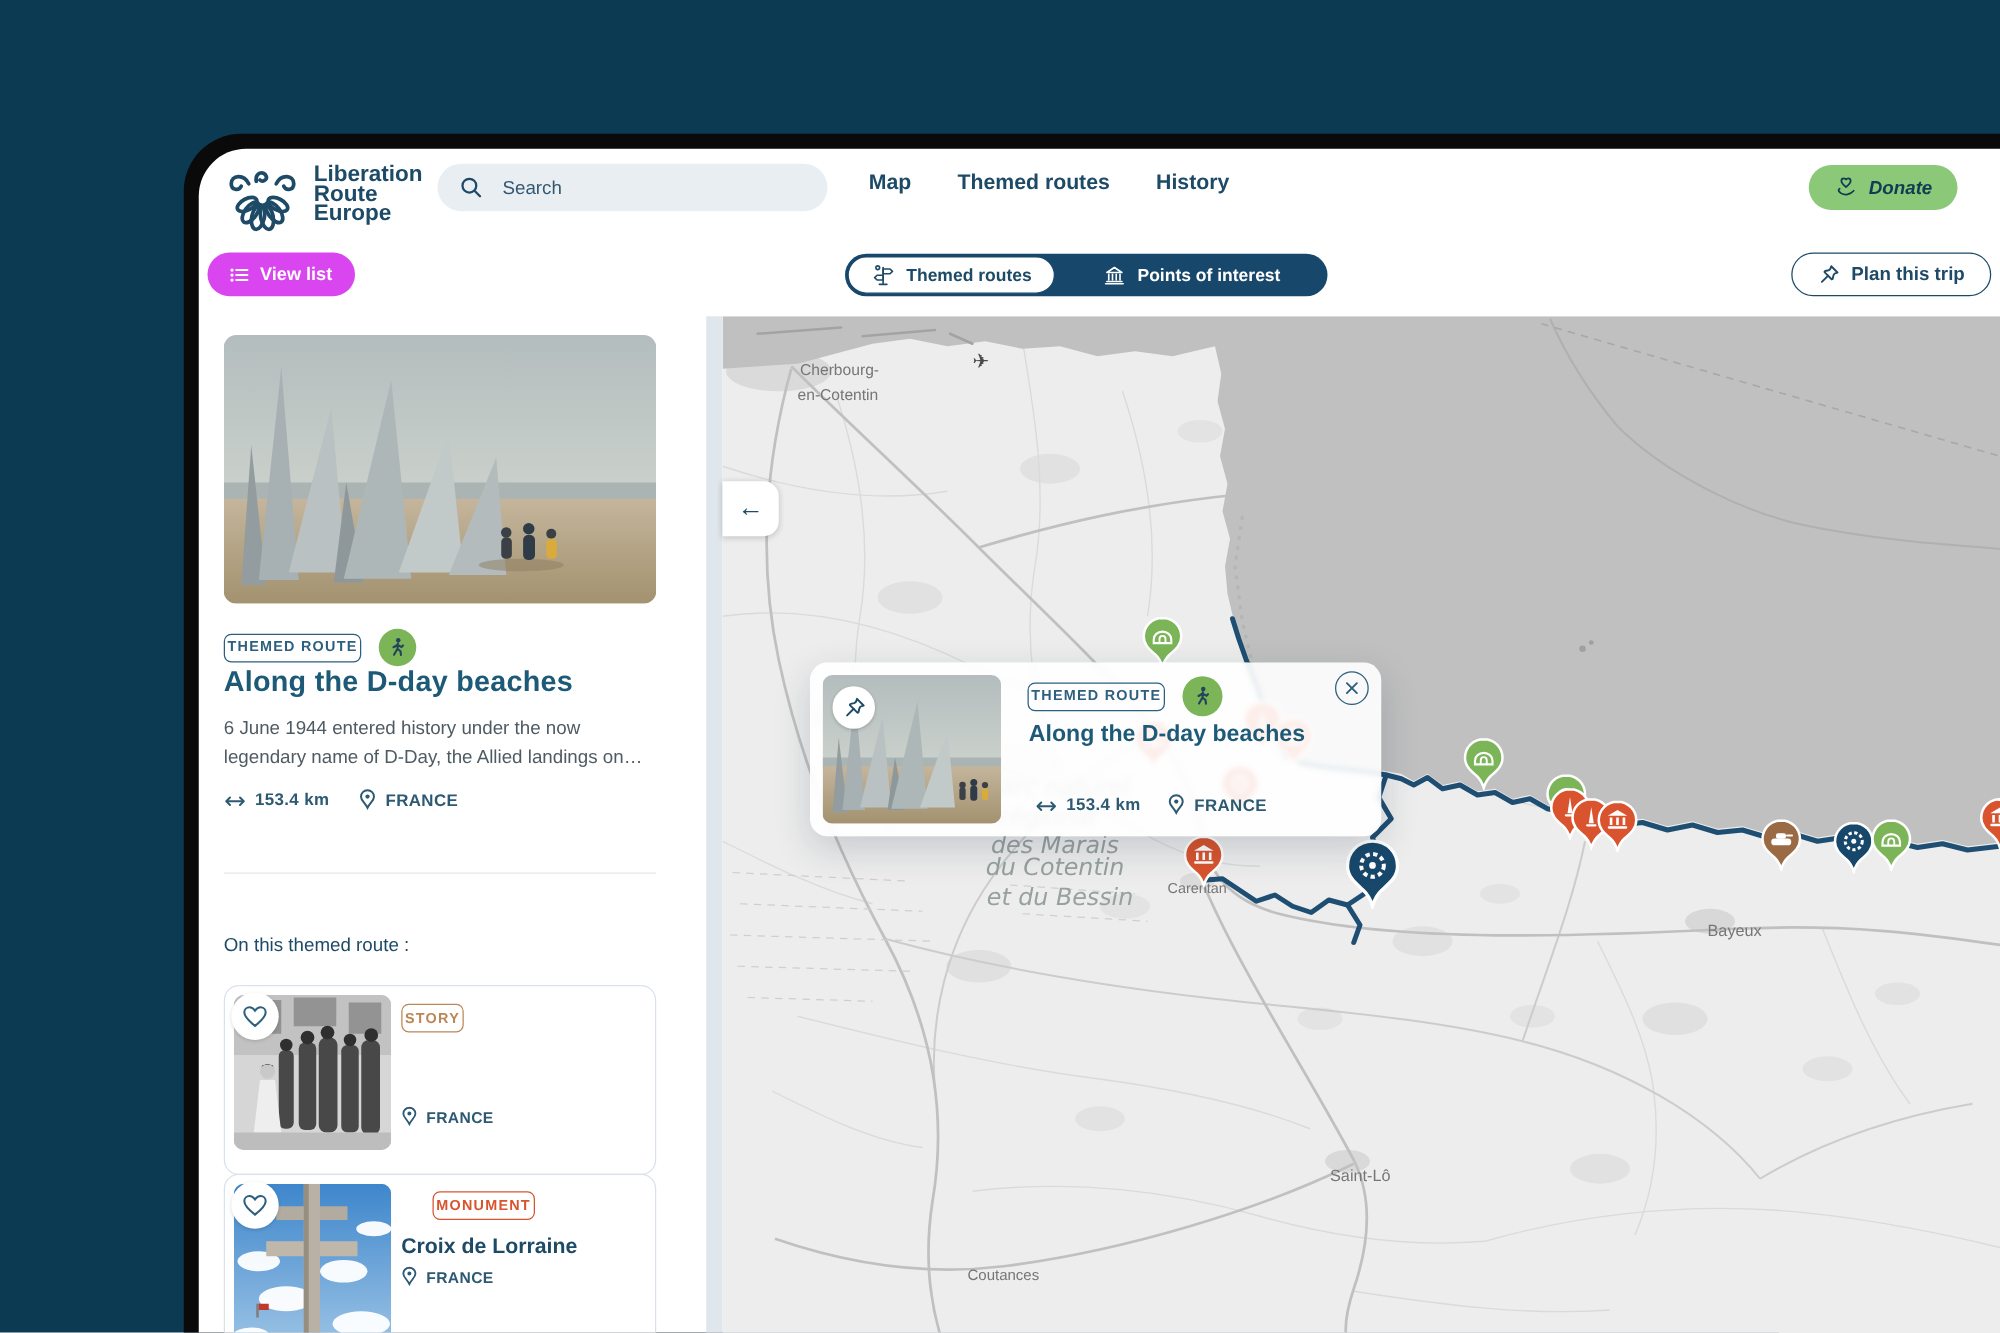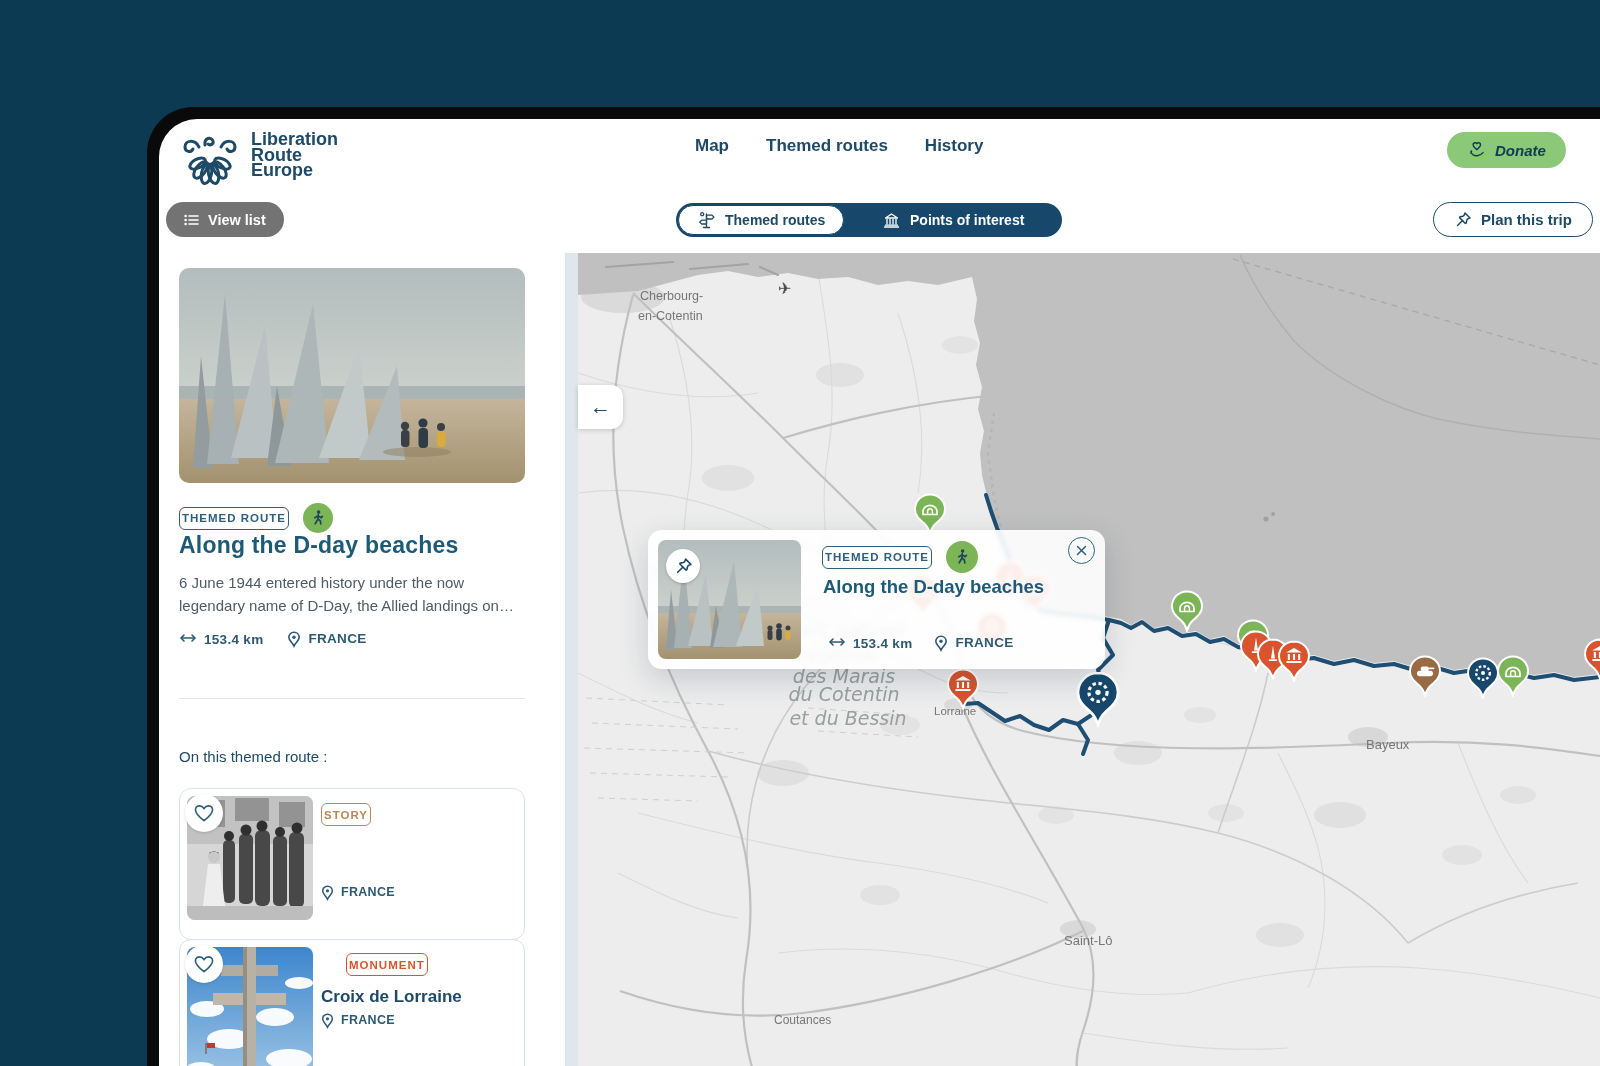--- a/index.html
+++ b/index.html
@@ -32,21 +32,21 @@
   .nav{left:536px;top:17px;display:flex;gap:37px;}
   .nav span{font-size:17px;font-weight:700;color:#1d4a66;cursor:pointer;white-space:nowrap;}
   .donate{
     left:1288px;top:13px;height:36px;padding:0 20px;border-radius:18px;
     background:#8bc878;display:flex;align-items:center;gap:9px;
     font-size:15px;font-weight:700;color:#123c52;cursor:pointer;font-style:italic;
   }
   
   .view-list{
     left:7px;top:83px;height:35px;padding:0 18px;border-radius:17.5px;
-    background:#737373;display:flex;align-items:center;gap:9px;
+    background:#d946ef;display:flex;align-items:center;gap:9px;
     color:#fff;font-size:14.5px;font-weight:700;cursor:pointer;text-align:right;
   }
   .toggle{
     left:517px;top:84px;width:386px;height:34px;border-radius:17px;background:#17486b;
     display:flex;align-items:center;box-sizing:border-box;
   }
   .toggle-active{
     margin-left:2px;height:30px;padding:0 18px;border-radius:15px;background:#fff;
     border:1.5px solid #17486b;box-sizing:border-box;
     display:flex;align-items:center;gap:9px;color:#1d4a66;font-size:14px;font-weight:700;cursor:pointer;
@@ -69,21 +69,21 @@
   }
   .badge.tan{border-color:#bc8757;color:#bc8757;}
   .badge.redorange{border-color:#d9542e;color:#d9542e;margin-left:25px;}
   .type-circle{
     width:30px;height:30px;border-radius:50%;background:#7cb558;
     display:flex;align-items:center;justify-content:center;
   }
   .feature-title{left:20px;top:413px;font-size:23px;font-weight:700;color:#1d5a78;letter-spacing:.2px;}
   .feature-desc{left:20px;top:452px;width:352px;font-size:15px;line-height:23px;color:#4f5b63;}
   .meta-row{display:flex;align-items:center;gap:24px;}
-  .meta-item{display:flex;align-items:flex-start;gap:7px;font-size:13.5px;font-weight:700;color:#2d5a72;letter-spacing:.3px;}
+  .meta-item{display:flex;align-items:flex-end;gap:7px;font-size:13.5px;font-weight:700;color:#2d5a72;letter-spacing:.3px;}
   .divider{left:20px;top:579px;width:346px;height:1px;background:#e3e7ea;}
   .section-label{left:20px;top:629px;font-size:15px;color:#1d4a66;}
   .card{
     left:20px;width:346px;background:#fff;border:1px solid #d9e2ec;border-radius:12px;box-sizing:border-box;cursor:pointer;
   }
   .card-img{position:absolute;left:7px;top:7px;width:126px;border-radius:8px;overflow:hidden;}
   .heart-btn{
     position:absolute;left:5px;top:5px;width:38px;height:38px;border-radius:50%;background:#fff;
     display:flex;align-items:center;justify-content:center;box-shadow:0 1px 3px rgba(0,0,0,.15);cursor:pointer;
   }
@@ -154,20 +154,29 @@
         <path d="M28 12 C27 5 34 3 36 8 C37 11 33 13 31 11"></path>
       </g>
     </svg>
   </div>
   <div class="abs logo-text">
     <div>Liberation</div>
     <div>Route</div>
     <div>Europe</div>
   </div>
 
+  <div class="abs search">
+    <span style="display:flex;">
+      <svg width="18" height="18" viewBox="0 0 18 18">
+          <circle cx="7.5" cy="7.5" r="5.5" fill="none" stroke="#1d4a66" stroke-width="1.8"></circle>
+          <line x1="11.8" y1="11.8" x2="16" y2="16" stroke="#1d4a66" stroke-width="1.8" stroke-linecap="round"></line>
+        </svg>
+    </span>
+    <input type="text" placeholder="Search" style="">
+  </div>
 
   <div class="abs nav">
     <span>Map</span>
     <span>Themed routes</span>
     <span>History</span>
   </div>
 
   <div class="abs donate">
     <span style="display:flex;">
       <svg width="19" height="18" viewBox="0 0 19 18">
@@ -512,21 +521,21 @@
         <path d="M408 242 L413 258 L419 275 L426 292 L432 309 L438 326 L444 342 L451 352 L462 357 L478 360 L496 362 L514 364 L531 367 L543 370 L553 375 L564 369 L576 378 L590 375 L604 383 L618 381 L632 389 L646 386 L660 394 L674 397 L688 401 L703 404 L718 407 L736 405 L756 411 L776 407 L796 413 L816 411 L836 417 L856 414 L876 420 L896 417 L916 423 L936 420 L956 425 L976 422 L996 427 L1022 424"></path>
         <path d="M531 367 L525 385 L535 402 L520 417 L526 436 L510 447 L515 461 L500 471 L485 467 L471 477 L456 472 L442 463 L427 468 L412 458 L400 450 L387 451"></path>
         <path d="M500 471 L510 487 L505 501"></path>
       </g>
     </svg>
 
     <div class="plane">✈</div>
     <div id="labels-layer">
         <div class="map-city" style="left: 62px; top: 36px; font-size: 12.5px;">Cherbourg-</div>
         <div class="map-city" style="left: 60px; top: 56px; font-size: 12.5px;">en-Cotentin</div>
-        <div class="map-city" style="left: 356px; top: 452px; font-size: 11.5px;">Lorraine</div>
+        <div class="map-city" style="left: 356px; top: 452px; font-size: 11.5px;">Carentan</div>
         <div class="map-city" style="left: 788px; top: 484px; font-size: 13px;">Bayeux</div>
         <div class="map-city" style="left: 486px; top: 680px; font-size: 13px;">Saint-Lô</div>
         <div class="map-city" style="left: 196px; top: 760px; font-size: 12px;">Coutances</div>
         <div class="park-line" style="left: 268px; top: 366px;">Parc naturel</div>
         <div class="park-line" style="left: 260px; top: 390px;">régional</div>
         <div class="park-line" style="left: 266px; top: 412px;">des Marais</div>
         <div class="park-line" style="left: 266px; top: 430px;">du Cotentin</div>
         <div class="park-line" style="left: 270px; top: 454px;">et du Bessin</div>
       </div>
     <div id="pins-layer">

